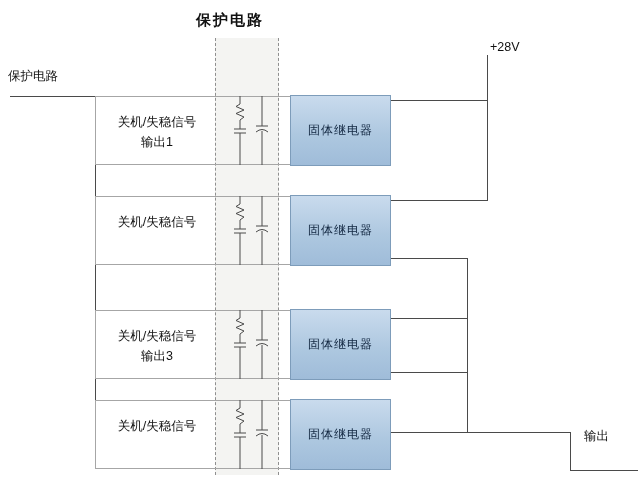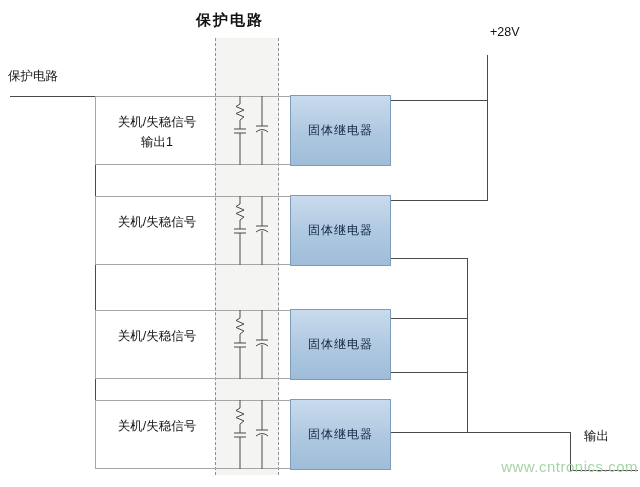--- a/index.html
+++ b/index.html
@@ -47,21 +47,21 @@
 
 <div class="canvas">
 
   <div class="dashed-region"></div>
   <div class="title">保护电路</div>
 
   <div class="small-label" style="left:8px; top:68px;">保护电路</div>
   <div class="hline" style="left:10px; top:96px; width:280px;"></div>
   <div class="vline" style="left:95px; top:96px; height:304px;"></div>
 
-  <div class="small-label" style="left:490px; top:25px;">+28V</div>
+  <div class="small-label" style="left:490px; top:40px;">+28V</div>
   <div class="vline" style="left:487px; top:55px; height:146px;"></div>
 
   <div class="channel-rect" style="top:96px;"></div>
   <div class="channel-label" style="top:112px;">
     <div>关机/失稳信号</div>
     <div>输出1</div>
   </div>
   <svg class="comp-svg" style="top:96px;" viewBox="0 0 62 69">
     <g stroke="#4a4a4a" stroke-width="1" fill="none">
       <path d="M24 0 V8 L20 10.5 L28 14 L20 17.5 L28 21 L24 24 V33"></path>
@@ -98,20 +98,21 @@
   <div class="relay" style="top:195px;">
     <span>固体继电器</span>
   </div>
   <div class="hline" style="left:391px; top:200px; width:96px;"></div>
   <div class="hline" style="left:391px; top:258px; width:76px;"></div>
   <div class="vline" style="left:467px; top:258px; height:174px;"></div>
 
   <div class="channel-rect" style="top:310px;"></div>
   <div class="channel-label" style="top:326px;">
     <div>关机/失稳信号</div>
+    <div>输出3</div>
   </div>
   <svg class="comp-svg" style="top:310px;" viewBox="0 0 62 69">
     <g stroke="#4a4a4a" stroke-width="1" fill="none">
       <path d="M24 0 V8 L20 10.5 L28 14 L20 17.5 L28 21 L24 24 V33"></path>
       <line x1="18" y1="33" x2="30" y2="33"></line>
         <line x1="18" y1="37" x2="30" y2="37"></line>
       <line x1="24" y1="37" x2="24" y2="69"></line>
       <line x1="46" y1="0" x2="46" y2="30"></line>
       <line x1="40" y1="30" x2="52" y2="30"></line>
         <path d="M40 36 Q46 31 52 36"></path>
@@ -142,15 +143,14 @@
   </svg>
   <div class="relay" style="top:399px;">
     <span>固体继电器</span>
   </div>
   <div class="hline" style="left:391px; top:432px; width:179px;"></div>
 
   <div class="vline" style="left:570px; top:432px; height:38px;"></div>
   <div class="hline" style="left:570px; top:470px; width:68px;"></div>
   <div class="small-label" style="left:584px; top:428px;">输出</div>
 
-  <div class="watermark">www.cntronics.com</div>
 
 </div>
 
 </body></html>

